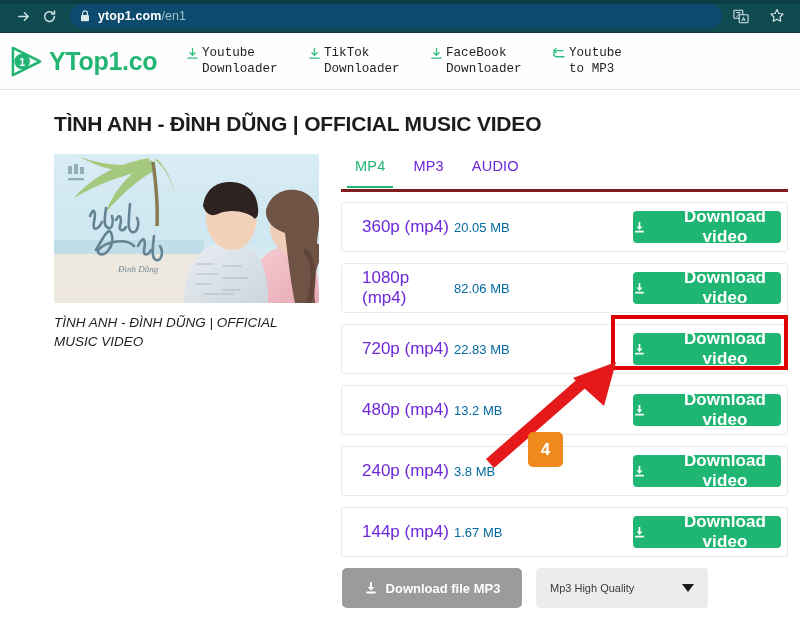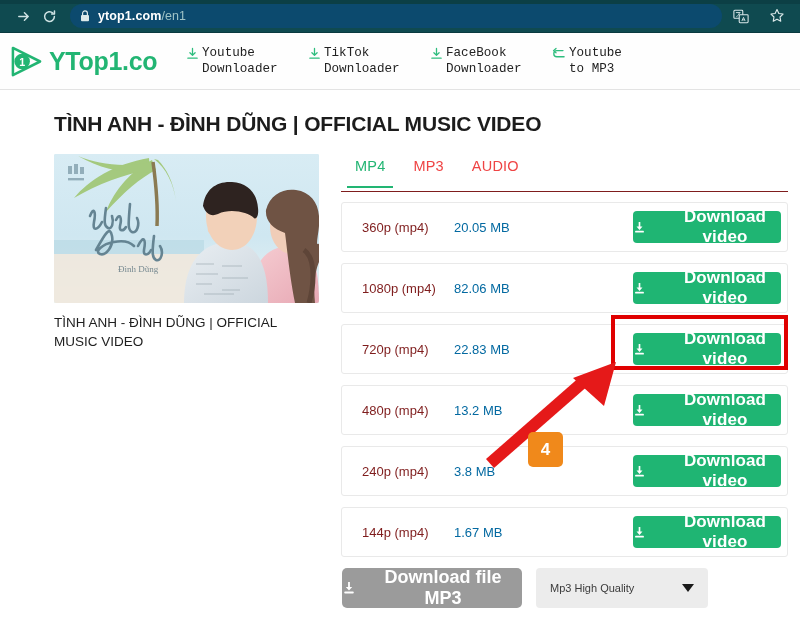--- a/index.html
+++ b/index.html
@@ -112,48 +112,48 @@
     letter-spacing: -.2px;
     white-space: nowrap;
   }
 
   .content {
     display: flex;
     padding: 18px 12px 0 54px;
   }
 
   
-  .left-col { width: 275px; flex: none; }
+  .left-col { width: 275px; flex: none; font-style: italic; }
   .thumb {
     width: 265px; height: 149px;
     border-radius: 2px;
     overflow: hidden;
     position: relative;
     background: #cfe6ee;
   }
   .thumb svg { display: block; width: 100%; height: 100%; }
   .thumb-caption {
     margin-top: 10px;
     font-size: 13.5px;
     color: #1f1f1f;
     line-height: 19px;
     width: 250px;
   }
 
   
   .right-col { flex: 1; margin-left: 12px; }
   .tabs {
     display: flex;
-    border-bottom: 1px solid #7f1d1d;
+    border-bottom: 3px solid #7f1d1d;
     height: 38px;
     align-items: flex-start;
   }
   .tab {
     font-size: 14.5px;
-    color: #ef4444;
+    color: #6d28d9;
     padding: 4px 14px 13px 14px;
     cursor: pointer;
     position: relative;
     letter-spacing: .2px;
   }
   .tab.active { color: #22b573; }
   .tab.active::after {
     content: "";
     position: absolute;
     left: 6px; right: 6px; bottom: -1px;
@@ -168,22 +168,22 @@
     border-radius: 3px;
     margin-bottom: 11px;
     display: flex;
     align-items: center;
     background: #fff;
     position: relative;
   }
   .dl-quality {
     width: 112px;
     padding-left: 20px;
-    font-size: 13px;
-    color: #7f1d1d;
+    font-size: 17px;
+    color: #6d28d9;
     flex: none;
   }
   .dl-size {
     width: 110px;
     font-size: 13px;
     color: #0369a1;
     flex: none;
   }
   .dl-btn-cell { flex: 1; display: flex; justify-content: flex-end; padding-right: 6px; }
   .btn-green {
@@ -213,21 +213,21 @@
     margin-top: 7px;
     margin-left: 1px;
   }
   .btn-gray {
     background: #9b9b9b;
     color: #fff;
     border: none;
     border-radius: 5px;
     height: 40px;
     width: 180px;
-    font-size: 18px;
+    font-size: 13px;
     font-weight: bold;
     font-family: "Liberation Sans", sans-serif;
     display: flex;
     align-items: center;
     justify-content: center;
     gap: 8px;
     cursor: pointer;
   }
   .btn-gray svg { display: block; }
   .select-box {

